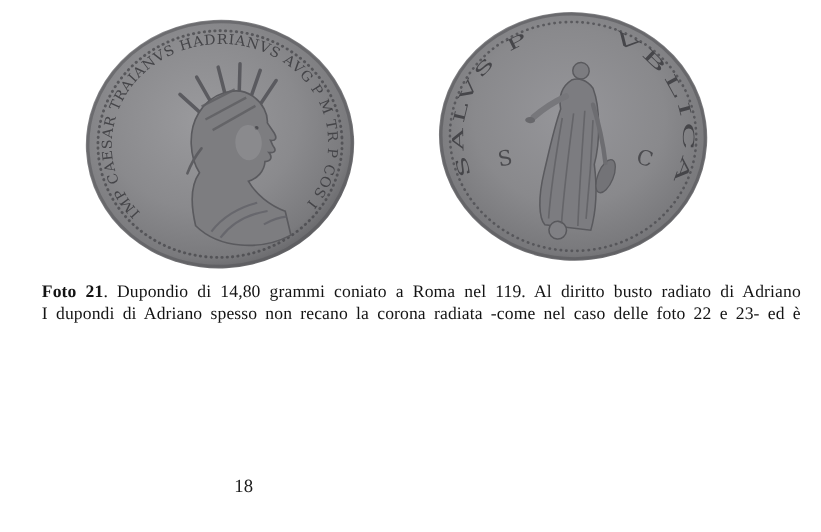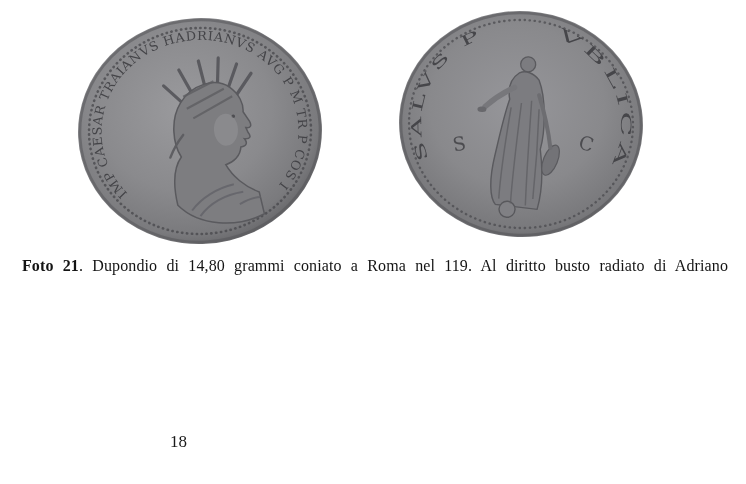--- a/index.html
+++ b/index.html
@@ -14,27 +14,27 @@
   .coin{position:absolute;}
   .coin svg{display:block;}
   .caption{
     position:absolute;
     left:22px;top:256px;width:706px;
     font-size:16px;
     line-height:19.8px;
     color:#141414;
     letter-spacing:0.1px;
   }
-  .cap-line{white-space:normal;}
+  .cap-line{white-space:normal;margin-left:16px;}
   .cap-line.fill{text-align:justify;text-align-last:justify;}
   .cap-line b{font-weight:bold;}
   .page-number{
     position:absolute;
     left:170px;top:432px;width:60px;
-    text-align:left;
+    text-align:right;
     font-size:17px;color:#1a1a1a;
   }
   .coin-letter{font-family:"DejaVu Serif", serif;}
 </style>
 </head>
 <body>
 
 <div class="page">
 
   <div class="coin" style="left:76px;top:16px;width:248px;height:231px;">
@@ -158,17 +158,18 @@
             <path d="M 134 92 C 134 128, 134 165, 135 197"></path>
             <path d="M 142 100 C 143 130, 143 160, 142 190"></path>
           </g>
         </g>
       </g>
     </svg>
   </div>
 
   <div class="caption">
     <div class="cap-line fill"><b>Foto 21</b><span>. Dupondio di 14,80  grammi coniato a Roma nel 119. Al diritto busto radiato di Adriano</span></div>
+    <div class="cap-line fill">I dupondi di Adriano spesso non recano la corona radiata -come nel caso delle foto 22 e 23- ed è</div>
   </div>
 
   <div class="page-number">18</div>
 
 </div>
 
 </body></html>

